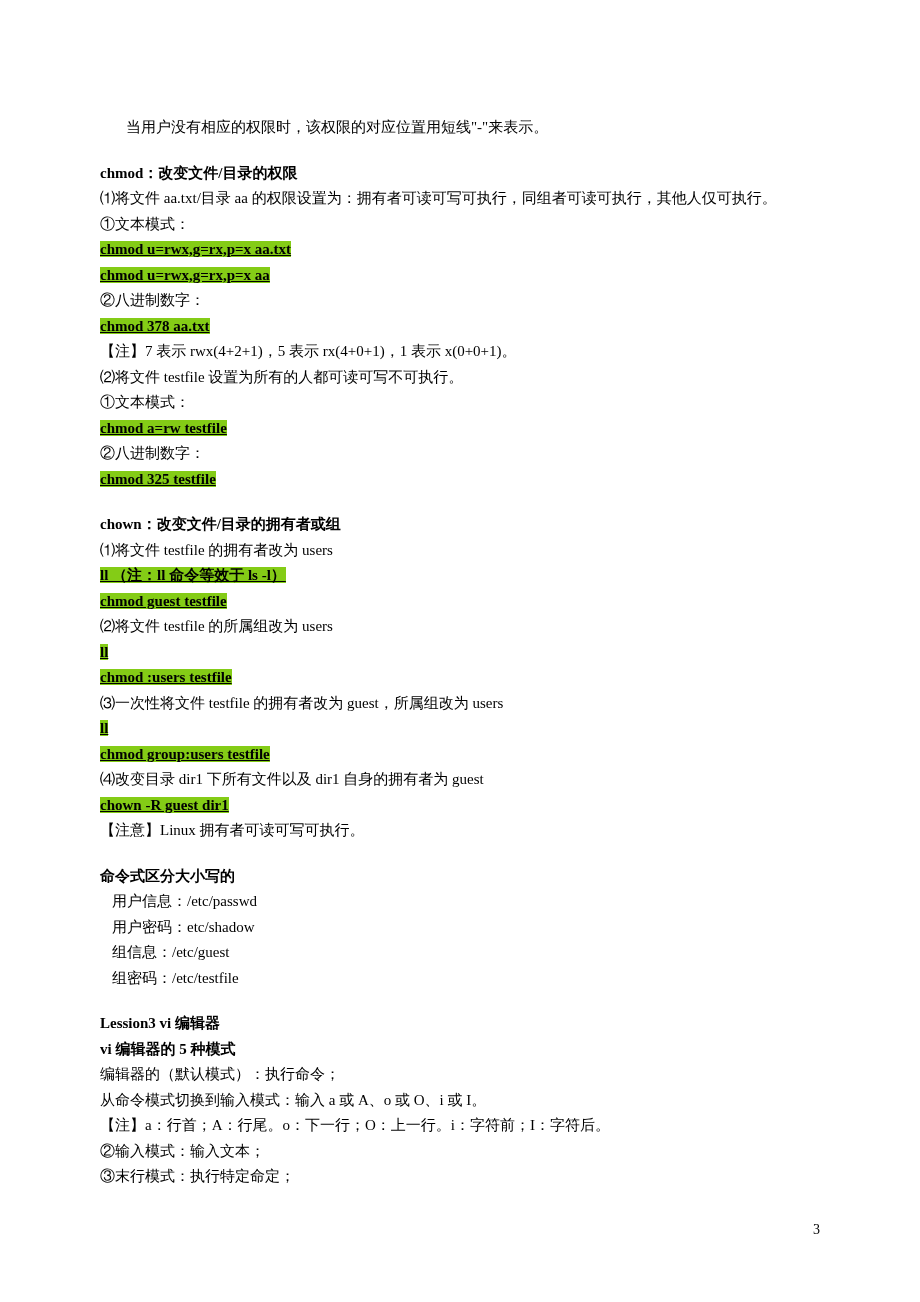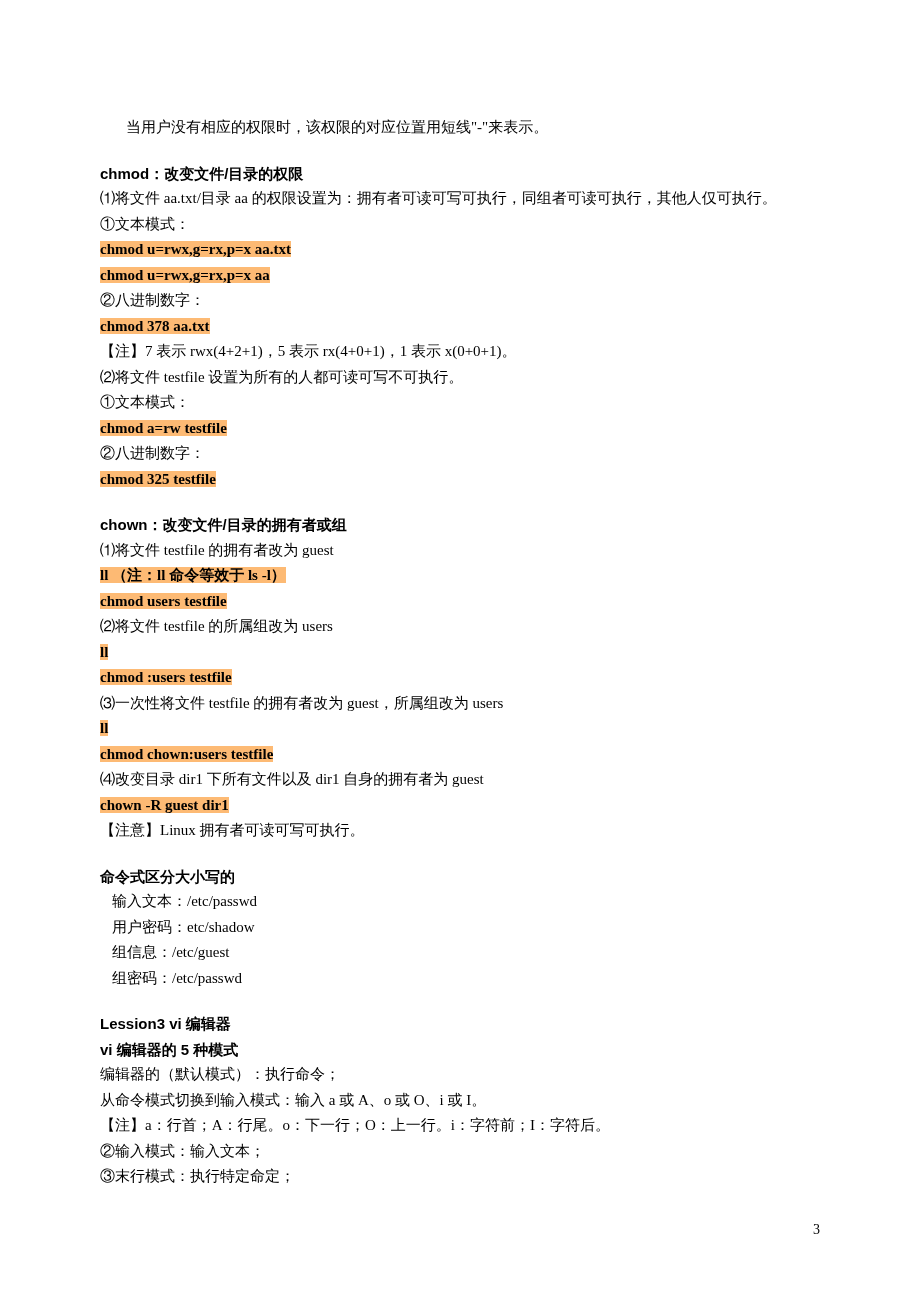--- a/index.html
+++ b/index.html
@@ -8,22 +8,22 @@
     width: 920px;
     height: 1302px;
     font-family: "SimSun", "宋体", serif;
     font-size: 15px;
     color: #000;
     padding: 115px 100px 0 100px;
     line-height: 1.7;
     position: relative;
   }
   .indent { padding-left: 26px; }
-  .bold { font-weight: bold; font-family: Liberation Sans, sans-serif; }
-  .hl { background: #fdba74; display: inline; font-weight: bold; }
+  .bold { font-weight: bold; font-family: Liberation Serif, serif; }
+  .hl { background: #84cc16; display: inline; font-weight: bold; text-decoration: underline; }
   .section-gap { height: 20px; }
   .page-num {
     position: absolute;
     bottom: 60px;
     right: 100px;
     font-family: "Times New Roman", serif;
     font-size: 14px;
   }
   .line { display: block; }
 </style>
@@ -44,40 +44,40 @@
 <div class="line">【注】7 表示 rwx(4+2+1)，5 表示 rx(4+0+1)，1 表示 x(0+0+1)。</div>
 <div class="line">⑵将文件 testfile 设置为所有的人都可读可写不可执行。</div>
 <div class="line">①文本模式：</div>
 <div class="line"><span class="hl">chmod a=rw testfile</span></div>
 <div class="line">②八进制数字：</div>
 <div class="line"><span class="hl">chmod 325 testfile</span></div>
 
 <div class="section-gap"></div>
 
 <div class="bold line">chown：改变文件/目录的拥有者或组</div>
-<div class="line">⑴将文件 testfile 的拥有者改为 guest</div>
+<div class="line">⑴将文件 testfile 的拥有者改为 users</div>
 <div class="line"><span class="hl">ll        （注：ll 命令等效于 ls -l）</span></div>
-<div class="line"><span class="hl">chmod users testfile</span></div>
+<div class="line"><span class="hl">chmod guest testfile</span></div>
 <div class="line">⑵将文件 testfile 的所属组改为 users</div>
 <div class="line"><span class="hl">ll</span></div>
 <div class="line"><span class="hl">chmod :users testfile</span></div>
 <div class="line">⑶一次性将文件 testfile 的拥有者改为 guest，所属组改为 users</div>
 <div class="line"><span class="hl">ll</span></div>
-<div class="line"><span class="hl">chmod chown:users testfile</span></div>
+<div class="line"><span class="hl">chmod group:users testfile</span></div>
 <div class="line">⑷改变目录 dir1 下所有文件以及 dir1 自身的拥有者为 guest</div>
 <div class="line"><span class="hl">chown -R guest dir1</span></div>
 <div class="line">【注意】Linux 拥有者可读可写可执行。</div>
 
 <div class="section-gap"></div>
 
 <div class="bold line">命令式区分大小写的</div>
-<div class="line" style="padding-left:12px">输入文本：/etc/passwd</div>
+<div class="line" style="padding-left:12px">用户信息：/etc/passwd</div>
 <div class="line" style="padding-left:12px">用户密码：etc/shadow</div>
 <div class="line" style="padding-left:12px">组信息：/etc/guest</div>
-<div class="line" style="padding-left:12px">组密码：/etc/passwd</div>
+<div class="line" style="padding-left:12px">组密码：/etc/testfile</div>
 
 <div class="section-gap"></div>
 
 <div class="bold line">Lession3 vi 编辑器</div>
 <div class="bold line">vi 编辑器的 5 种模式</div>
 <div class="line">编辑器的（默认模式）：执行命令；</div>
 <div class="line">从命令模式切换到输入模式：输入 a 或 A、o 或 O、i 或 I。</div>
 <div class="line">【注】a：行首；A：行尾。o：下一行；O：上一行。i：字符前；I：字符后。</div>
 <div class="line">②输入模式：输入文本；</div>
 <div class="line">③末行模式：执行特定命定；</div>

